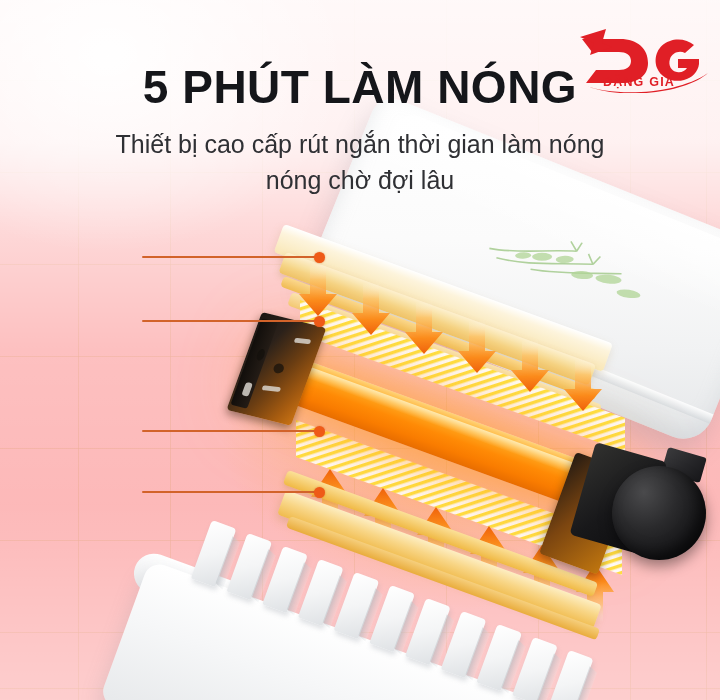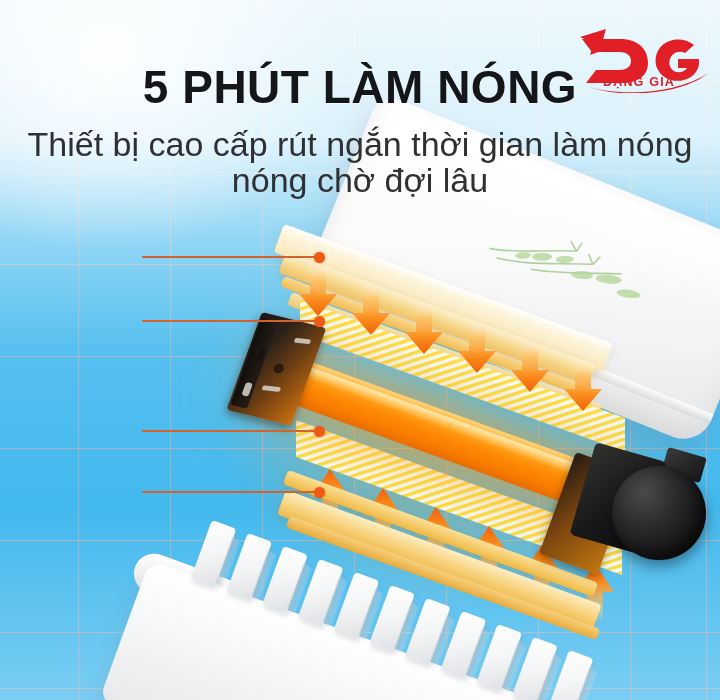--- a/index.html
+++ b/index.html
@@ -1,40 +1,40 @@
 <!DOCTYPE html>
 <html><head>
 <meta charset="utf-8">
 <style>
   html,body{margin:0;padding:0;background:#fff;}
   body{width:720px;height:700px;overflow:hidden;
        font-family:"Liberation Sans","DejaVu Sans",sans-serif;}
 
-  #stage{position:relative;width:720px;height:700px;overflow:hidden;background:#0ea5e9;}
+  #stage{position:relative;width:720px;height:700px;overflow:hidden;background:#fca5a5;}
 
   
   .grid{position:absolute;inset:0;
         background-image:
           repeating-linear-gradient(to right, rgba(232,150,120,.55) 0 1.2px, transparent 1.2px 92px),
           repeating-linear-gradient(to bottom, rgba(232,150,120,.55) 0 1.2px, transparent 1.2px 92px);
         background-position:-14px -12px,-14px -12px;}
   .grid-fade{position:absolute;inset:0;
         background:linear-gradient(to bottom, rgba(255,255,255,.93) 0%, rgba(255,255,255,.85) 20%, rgba(255,255,255,.55) 34%, rgba(255,255,255,.30) 50%, rgba(255,255,255,.22) 72%, rgba(255,255,255,.45) 100%);}
   .glow-tl{position:absolute;left:-60px;top:-80px;width:420px;height:340px;
         background:radial-gradient(ellipse at 40% 40%, rgba(255,255,255,.95), rgba(255,255,255,0) 68%);}
 
   
   .logo{position:absolute;left:566px;top:23px;width:148px;height:70px;}
   .logo svg{display:block;}
 
   .title{position:absolute;left:0;top:60px;width:720px;text-align:center;
          font-size:46px;font-weight:700;letter-spacing:.5px;color:#15161a;
          text-shadow:0 1px 0 rgba(255,255,255,.6);}
   .subtitle{position:absolute;left:0;top:126px;width:720px;text-align:center;
-         font-size:34px;line-height:36px;color:#2f3034;font-weight:400;}
+         font-size:25px;line-height:36px;color:#2f3034;font-weight:400;}
 
   
   .leader{position:absolute;height:2px;background:#d2632a;border-radius:1px;}
   .leader .dot{position:absolute;right:-5px;top:-4px;width:11px;height:11px;
          border-radius:50%;background:#ef5a17;box-shadow:0 0 2px rgba(200,70,15,.5);}
 
   
   .piece{position:absolute;}
 
   

